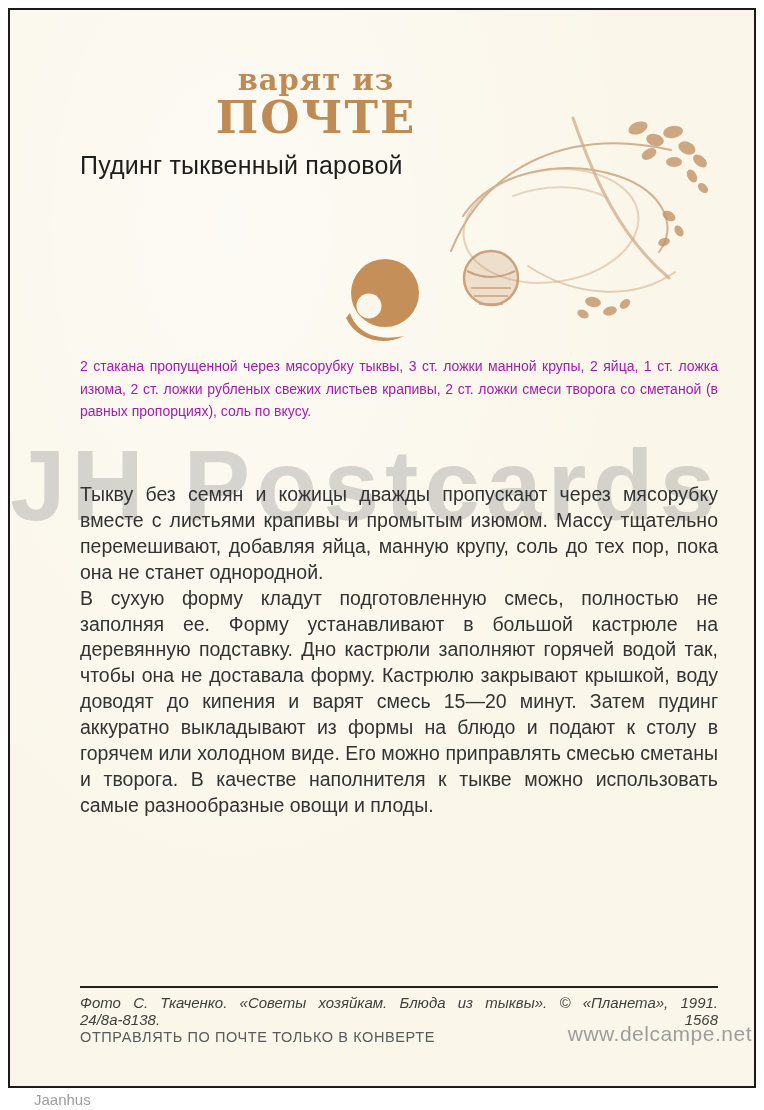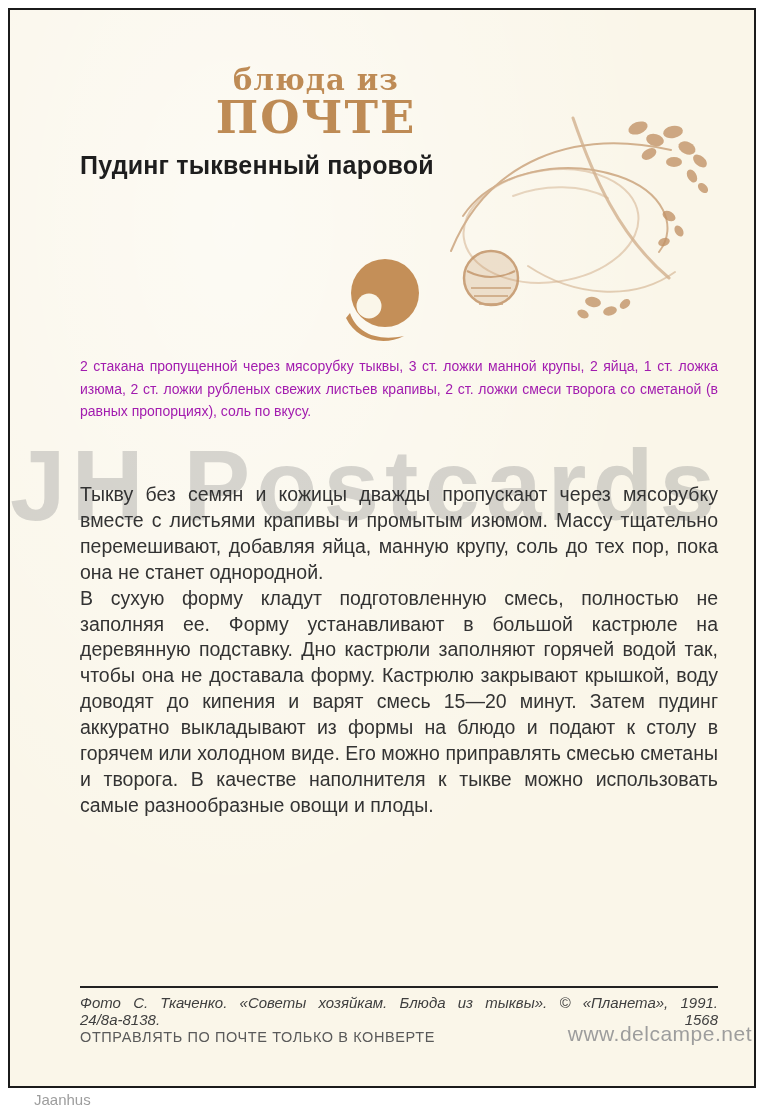--- a/index.html
+++ b/index.html
@@ -28,21 +28,21 @@
   .series-title{
     position:absolute;left:196px;top:54px;width:220px;
     text-align:center;color:var(--accent_tan);
     font-family:"DejaVu Serif", serif;font-weight:bold;
     z-index:2;
   }
   .series-title .line1{font-size:29px;letter-spacing:1px;line-height:32px;}
   .series-title .line2{font-size:45px;letter-spacing:2px;line-height:44px;}
   .recipe-title{
     position:absolute;left:70px;top:141px;width:420px;
-    font-size:25px;font-weight:bold;color:#1e1e1e;letter-spacing:.2px;
+    font-size:25px;font-weight:normal;color:#1e1e1e;letter-spacing:.2px;
     z-index:2;
   }
   .illustration{position:absolute;left:423px;top:56px;z-index:1;}
   .numeral-wrap{position:absolute;left:332px;top:247px;z-index:2;}
   .sr-only{position:absolute;width:1px;height:1px;overflow:hidden;clip:rect(0 0 0 0);}
   .ingredients{
     position:absolute;left:70px;top:345px;width:638px;
     font-size:14px;line-height:22.5px;text-align:justify;
     color:#a21caf;z-index:2;
   }
@@ -81,21 +81,21 @@
   }
 </style>
 </head>
 <body>
 
 <div class="card">
 
   <div class="watermark">JH Postcards</div>
 
   <div class="series-title">
-    <div class="line1">блюда из</div>
+    <div class="line1">варят из</div>
     <div class="line2">ПОЧТЕ</div>
   </div>
 
   <h1 class="recipe-title">Пудинг тыквенный паровой</h1>
 
   <div class="illustration">
     <svg width="292" height="256" viewBox="0 0 292 256">
       <g fill="none" stroke="var(--sketch_tan)" stroke-width="2" opacity="0.7" stroke-linecap="round">
         <path d="M18,185 C55,95 140,62 238,84"></path>
         <path d="M30,150 C60,105 130,92 185,110 C230,125 246,160 226,186"></path>

